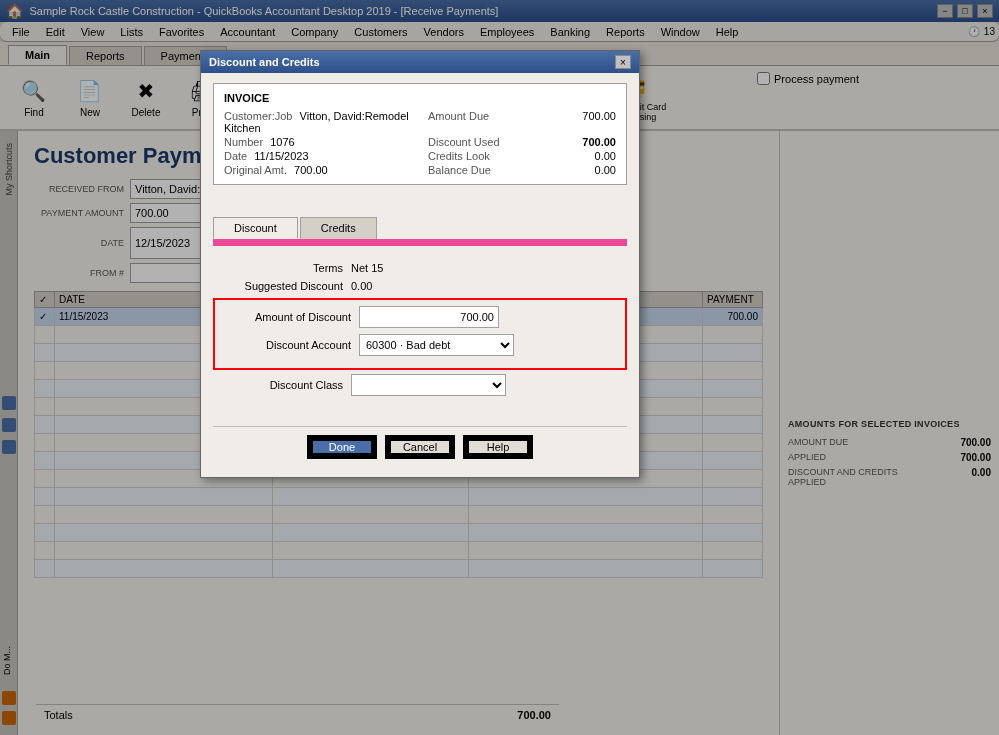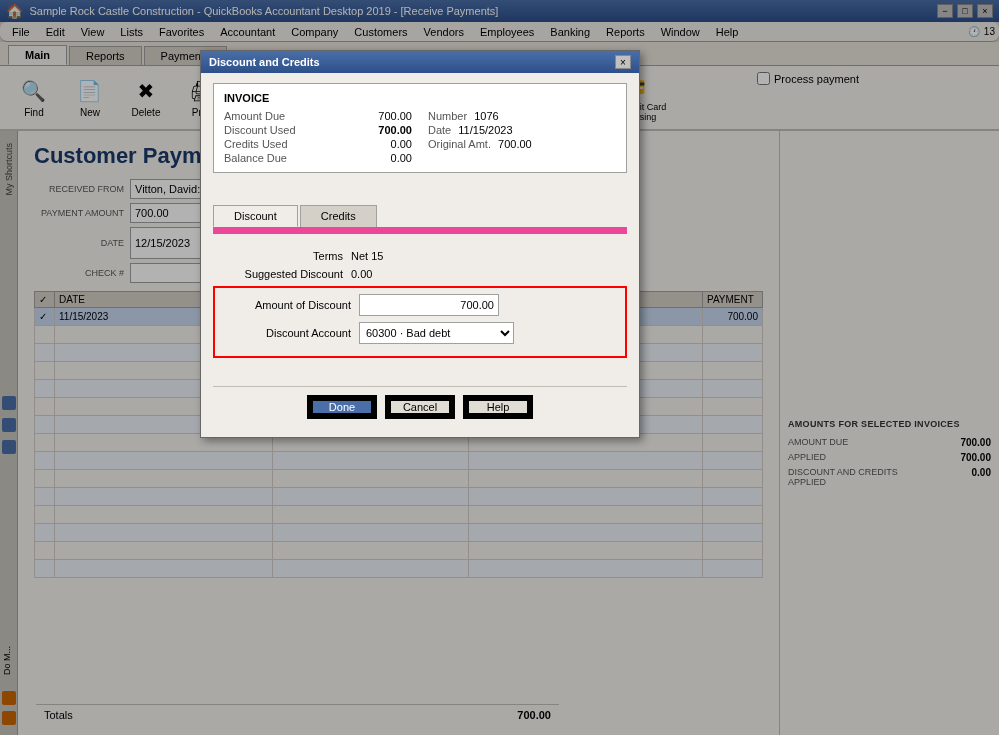--- a/index.html
+++ b/index.html
@@ -415,21 +415,21 @@
         <div style="display:flex;align-items:center;gap:6px;">
           <span style="font-size:9px;color:#555;text-align:right;width:90px;">PAYMENT AMOUNT</span>
           <input type="text" style="width: 80px; height: 20px; border: 1px solid rgb(160, 160, 160); padding: 1px 4px; font-size: 11px;" value="700.00">
         </div>
         <div style="display:flex;align-items:center;gap:6px;">
           <span style="font-size:9px;color:#555;text-align:right;width:90px;">DATE</span>
           <input type="text" style="width: 80px; height: 32px; border: 1px solid rgb(160, 160, 160); padding: 1px 4px; font-size: 11px;" value="12/15/2023">
           <span style="cursor:pointer;">📅</span>
         </div>
         <div style="display:flex;align-items:center;gap:6px;">
-          <span style="font-size:9px;color:#555;text-align:right;width:90px;">CHECK #</span>
+          <span style="font-size:9px;color:#555;text-align:right;width:90px;">FROM #</span>
           <input type="text" style="width: 120px; height: 20px; border: 1px solid rgb(160, 160, 160); padding: 1px 4px; font-size: 11px;">
           <span style="font-size:10px;color:#3355aa;text-decoration:underline;cursor:pointer;">Where do...</span>
         </div>
       </div>
 
       <div style="margin-top:4px;">
         <div style="width:44px;height:44px;border:1px solid #a0a0a0;background:#e0ddd5;display:flex;align-items:center;justify-content:center;cursor:pointer;font-size:10px;font-weight:bold;">CASH</div>
       </div>
     </div>
 
@@ -585,38 +585,42 @@
     <div class="dialog-title-bar">
       <span>Discount and Credits</span>
       <button class="dialog-close-btn">×</button>
     </div>
 
     <div class="dialog-body">
 
       <div class="invoice-section">
         <div class="invoice-section-title">INVOICE</div>
         <div style="display:grid;grid-template-columns:1fr 1fr;gap:2px 16px;font-size:11px;">
+          <div>
+            <span style="color:#555;">Customer:Job</span>
+            <span style="margin-left:4px;">Vitton, David:Remodel Kitchen</span>
+          </div>
           <div style="display:flex;justify-content:space-between;">
             <span style="color:#555;">Amount Due</span>
             <span>700.00</span>
           </div>
           <div>
             <span style="color:#555;">Number</span>
             <span style="margin-left:4px;">1076</span>
           </div>
           <div style="display:flex;justify-content:space-between;">
             <span style="color:#555;">Discount Used</span>
             <span style="font-weight:bold;">700.00</span>
           </div>
           <div>
             <span style="color:#555;">Date</span>
             <span style="margin-left:4px;">11/15/2023</span>
           </div>
           <div style="display:flex;justify-content:space-between;">
-            <span style="color:#555;">Credits Used</span>
+            <span style="color:#555;">Credits Look</span>
             <span>0.00</span>
           </div>
           <div>
             <span style="color:#555;">Original Amt.</span>
             <span style="margin-left:4px;">700.00</span>
           </div>
           <div style="display:flex;justify-content:space-between;">
             <span style="color:#555;">Balance Due</span>
             <span>0.00</span>
           </div>
@@ -651,20 +655,28 @@
           <div class="discount-row">
             <span class="discount-label">Discount Account</span>
             <div style="display:flex;align-items:center;">
               <select class="discount-select">
                 <option>60300 · Bad debt</option>
               </select>
             </div>
           </div>
         </div>
 
+        <div class="discount-row">
+          <span class="discount-label">Discount Class</span>
+          <div style="display:flex;align-items:center;">
+            <select class="discount-select">
+              <option></option>
+            </select>
+          </div>
+        </div>
       </div>
 
       <div class="dialog-buttons">
         <button class="dlg-btn primary">Done</button>
         <button class="dlg-btn secondary">Cancel</button>
         <button class="dlg-btn secondary">Help</button>
       </div>
     </div>
   </div>
 </div>

